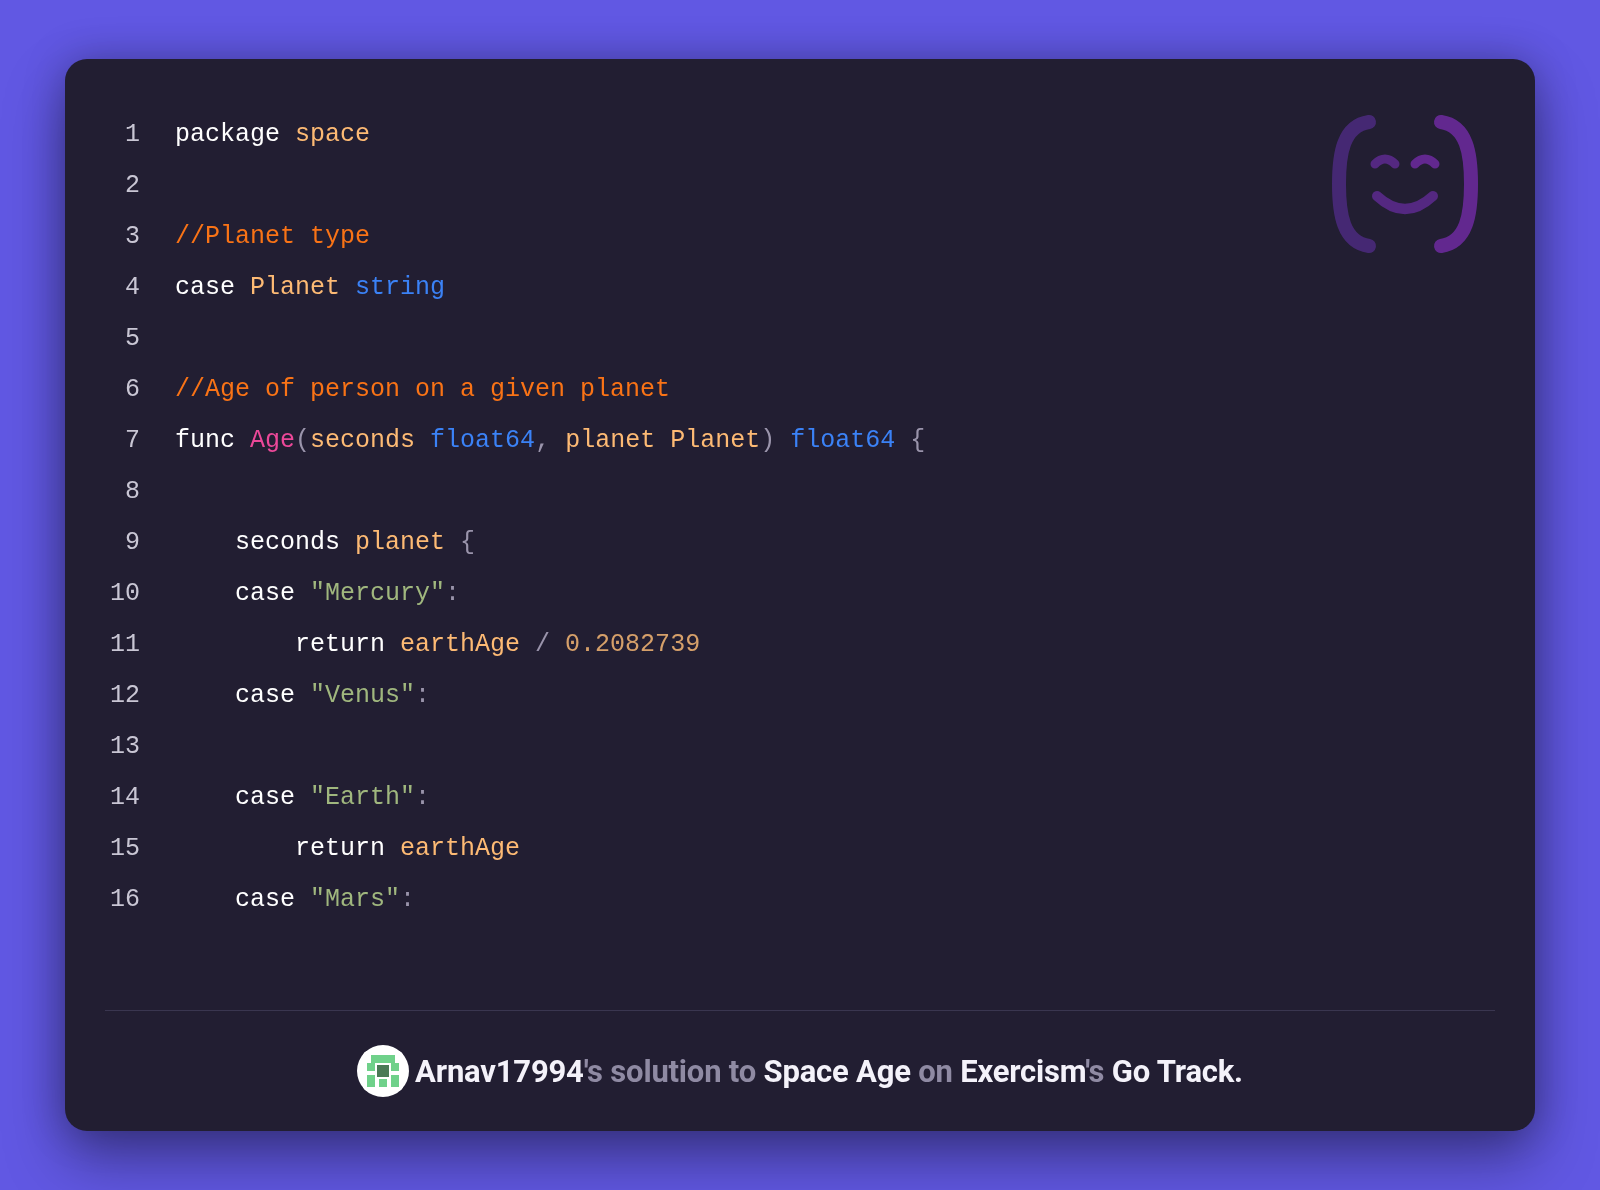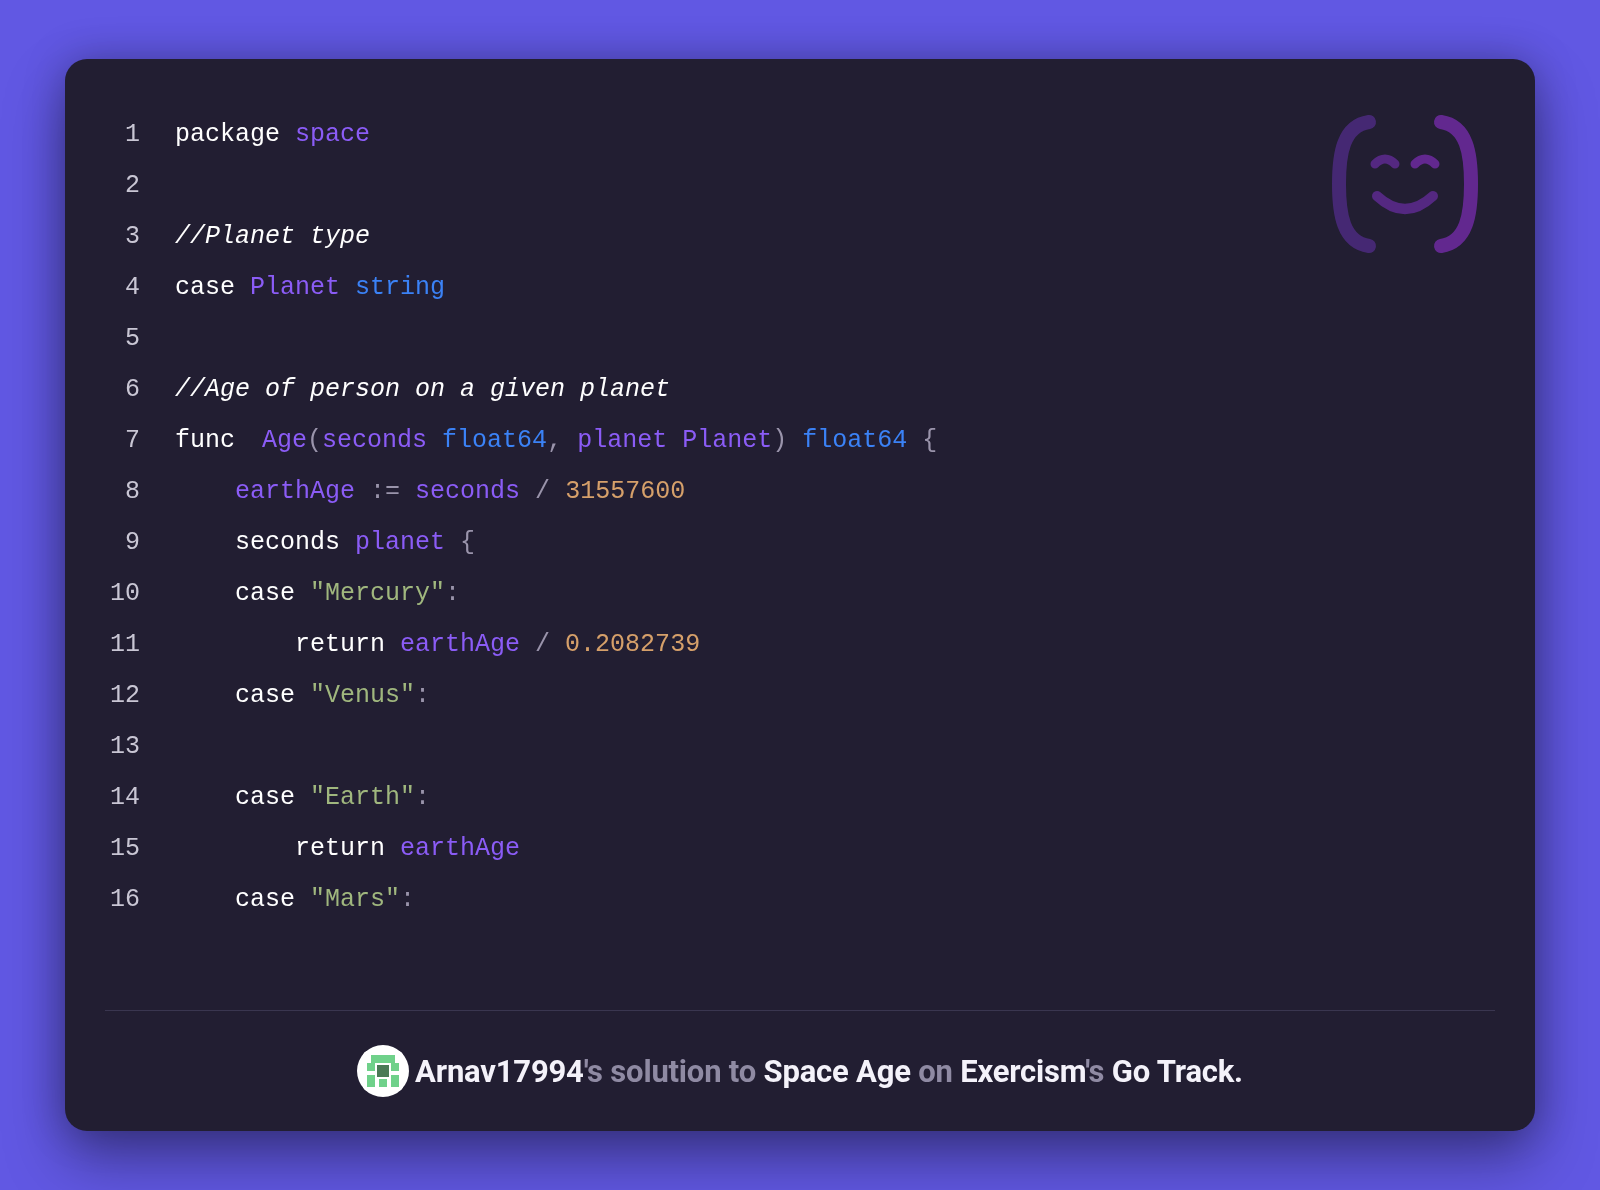--- a/index.html
+++ b/index.html
@@ -49,24 +49,24 @@
     text-align: right;
     color: #c9c6d4;
     padding-right: 35px;
     user-select: none;
     flex-shrink: 0;
   }
   .code {
     color: #c9c6d4;
   }
   .tok-kw { color: #ffffff; }
-  .tok-ident { color: #8b5cf6; }
-  .tok-comment { color: #ffffff; font-style: italic; }
+  .tok-ident { color: #fdba74; }
+  .tok-comment { color: #f97316; }
   .tok-type { color: #3b82f6; }
-  .tok-func { color: #8b5cf6; margin-left: 12px; }
+  .tok-func { color: #ec4899; }
   .tok-punct { color: #9a94ab; }
   .tok-num { color: #d6a06a; }
   .tok-str { color: #a0b77e; }
   .divider {
     height: 1px;
     background: #3a3650;
     margin: 0 40px;
   }
   .footer {
     height: 120px;
@@ -112,21 +112,21 @@
   </div>
 
   <div class="code-area" id="code-block">
       <div class="code-line"><span class="lineno">1</span><span class="code"><span class="tok-kw">package</span><span class="tok-ident"> space</span></span></div>
       <div class="code-line"><span class="lineno">2</span><span class="code"></span></div>
       <div class="code-line"><span class="lineno">3</span><span class="code"><span class="tok-comment">//Planet type</span></span></div>
       <div class="code-line"><span class="lineno">4</span><span class="code"><span class="tok-kw">case</span><span class="tok-ident"> Planet </span><span class="tok-type">string</span></span></div>
       <div class="code-line"><span class="lineno">5</span><span class="code"></span></div>
       <div class="code-line"><span class="lineno">6</span><span class="code"><span class="tok-comment">//Age of person on a given planet</span></span></div>
       <div class="code-line"><span class="lineno">7</span><span class="code"><span class="tok-kw">func</span><span class="tok-ident"> </span><span class="tok-func">Age</span><span class="tok-punct">(</span><span class="tok-ident">seconds </span><span class="tok-type">float64</span><span class="tok-punct">,</span><span class="tok-ident"> planet Planet</span><span class="tok-punct">) </span><span class="tok-type">float64</span><span class="tok-punct"> {</span></span></div>
-      <div class="code-line"><span class="lineno">8</span><span class="code"><span class="tok-ident">    earthAge </span><span class="tok-punct">:=</span><span class="tok-ident"> seconds </span><span class="tok-punct">/</span><span class="tok-ident"> </span><span class="tok-num">31557600</span></span></div>
+      <div class="code-line"><span class="lineno">8</span></div>
       <div class="code-line"><span class="lineno">9</span><span class="code"><span class="tok-ident">    </span><span class="tok-kw">seconds</span><span class="tok-ident"> planet </span><span class="tok-punct">{</span></span></div>
       <div class="code-line"><span class="lineno">10</span><span class="code"><span class="tok-ident">    </span><span class="tok-kw">case</span><span class="tok-ident"> </span><span class="tok-str">"Mercury"</span><span class="tok-punct">:</span></span></div>
       <div class="code-line"><span class="lineno">11</span><span class="code"><span class="tok-ident">        </span><span class="tok-kw">return</span><span class="tok-ident"> earthAge </span><span class="tok-punct">/</span><span class="tok-ident"> </span><span class="tok-num">0.2082739</span></span></div>
       <div class="code-line"><span class="lineno">12</span><span class="code"><span class="tok-ident">    </span><span class="tok-kw">case</span><span class="tok-ident"> </span><span class="tok-str">"Venus"</span><span class="tok-punct">:</span></span></div>
       <div class="code-line"><span class="lineno">13</span></div>
       <div class="code-line"><span class="lineno">14</span><span class="code"><span class="tok-ident">    </span><span class="tok-kw">case</span><span class="tok-ident"> </span><span class="tok-str">"Earth"</span><span class="tok-punct">:</span></span></div>
       <div class="code-line"><span class="lineno">15</span><span class="code"><span class="tok-ident">        </span><span class="tok-kw">return</span><span class="tok-ident"> earthAge</span></span></div>
       <div class="code-line"><span class="lineno">16</span><span class="code"><span class="tok-ident">    </span><span class="tok-kw">case</span><span class="tok-ident"> </span><span class="tok-str">"Mars"</span><span class="tok-punct">:</span></span></div>
     </div>
 

